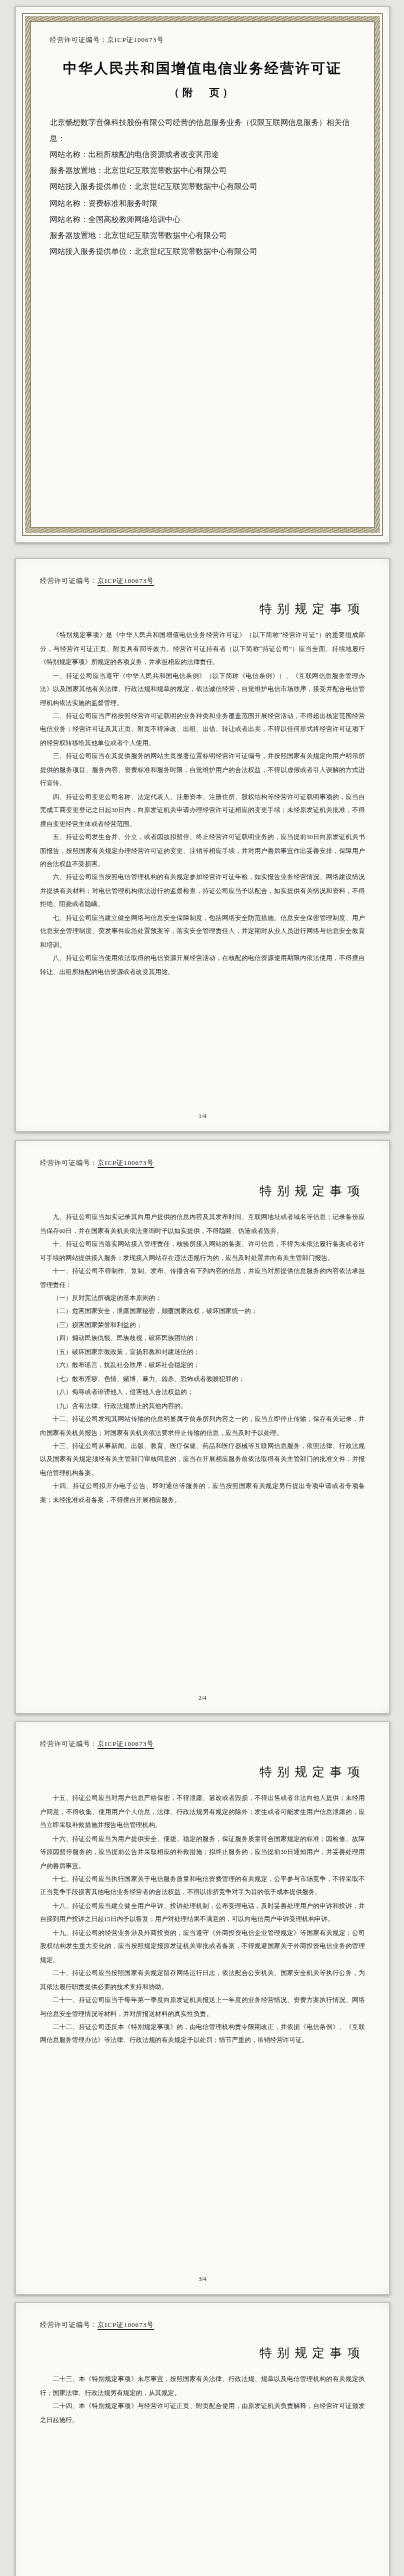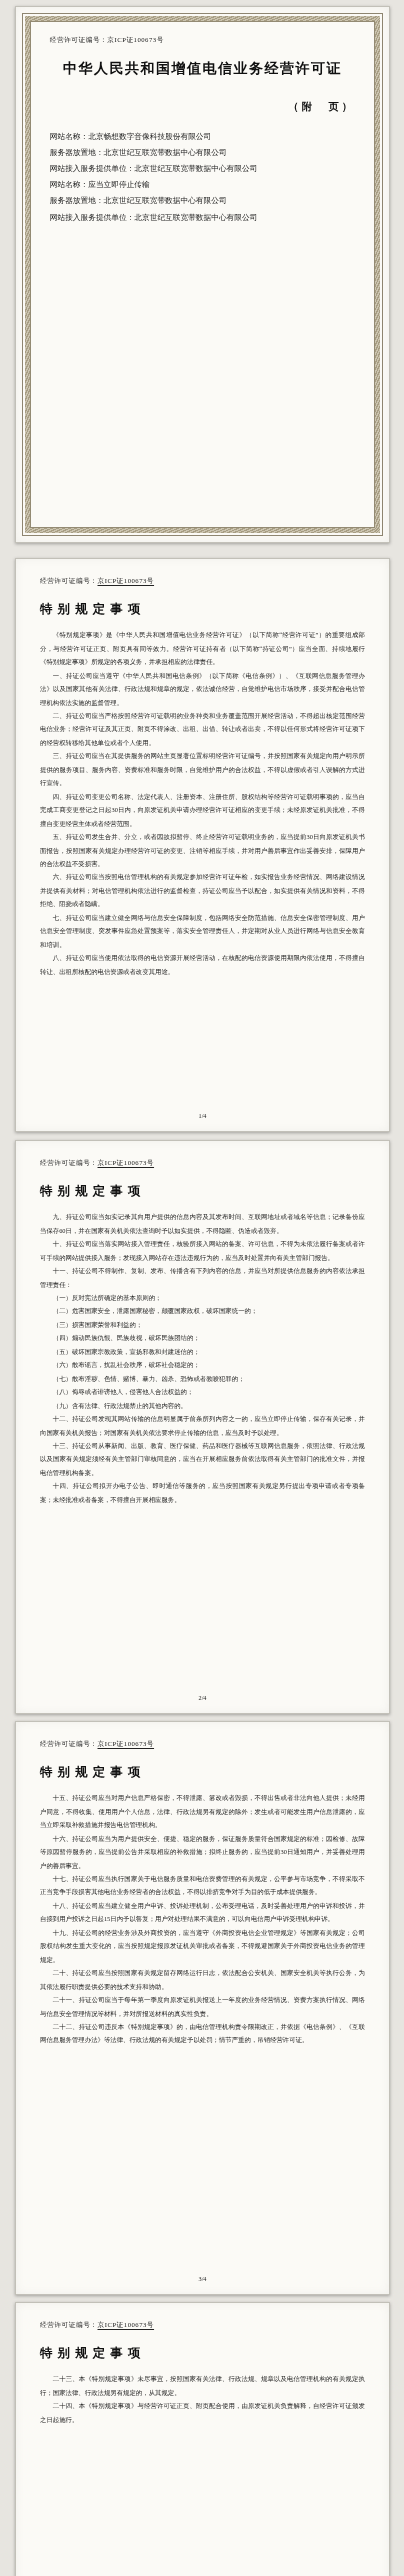--- a/index.html
+++ b/index.html
@@ -18,65 +18,67 @@
   .cert-page{top:6.2px;height:537px;padding:6.2px;}
   .cert-frame{height:100%;border:1px solid #8e8570;padding:2.1px;box-sizing:border-box;}
   .cert-pattern{
     height:100%;box-sizing:border-box;
     border:5.7px solid transparent;
     border-image:repeating-linear-gradient(135deg,#cbc4b0 0 2.1px,#a79d83 2.1px 4.1px) 11;
   }
   .cert-inner{height:100%;border:0.5px solid #938a73;padding:13.4px 18.5px;box-sizing:border-box;}
   .cert-header{font-size:6.7px;color:#232323;letter-spacing:0.5px;}
   .cert-title{margin:15.5px 0 0;text-align:center;font-size:14px;font-weight:bold;letter-spacing:1.5px;color:#101010;}
-  .cert-subtitle{margin-top:22px;text-align:right;font-size:10.3px;font-weight:bold;letter-spacing:3.1px;color:#101010;}
+  .cert-subtitle{margin-top:8px;text-align:center;font-size:10.3px;font-weight:bold;letter-spacing:3.1px;color:#101010;}
   .cert-body{margin-top:14.4px;font-size:7.7px;line-height:2.1;color:#1b1b1b;}
   .cert-body p{margin:0;}
   
   .prov-page{padding:17.5px 24px;}
   .pp1{top:558px;height:574px;}
   .pp2{top:1140px;height:574px;}
   .pp3{top:1721px;height:574px;}
   .pp4{top:2302px;height:565px;}
   .prov-header{font-size:6.7px;color:#222;letter-spacing:0.5px;}
   .prov-header .lic-no{text-decoration:underline;text-underline-offset:1.5px;}
-  .prov-title{margin:15.5px 0 10.3px;text-align:left;font-size:12.4px;font-weight:bold;letter-spacing:5.2px;color:#111;}
+  .prov-title{margin:15.5px 0 10.3px;text-align:right;font-size:12.4px;font-weight:normal;letter-spacing:5.2px;color:#111;}
   .prov-body{font-size:6.4px;line-height:2.1;text-align:justify;color:#1b1b1b;}
   .prov-body p{margin:0;text-indent:2em;}
   .page-no{position:absolute;bottom:12.4px;left:0;width:100%;text-align:center;font-size:6.2px;color:#222;}
 </style>
 </head>
 <body>
 
 <div class="canvas">
 
   <section class="doc-page cert-page">
     <div class="cert-frame">
       <div class="cert-pattern">
         <div class="cert-inner">
           <div class="cert-header">
             <span>经营许可证编号：</span><span class="lic-no">京ICP证100673号</span>
           </div>
           <h1 class="cert-title">中华人民共和国增值电信业务经营许可证</h1>
           <div class="cert-subtitle">（附　页）</div>
           <div class="cert-body">
+            <p class="cert-intro">北京畅想数字音像科技股份有限公司经营的信息服务业务（仅限互联网信息服务）相关信息：</p>
             <div>
 
-                <p class="field-row"><span class="lbl">网站名称：</span><span>北京畅想数字音像科技股份有限公司</span></p>
+                <p class="field-row"><span class="lbl">网站名称：</span><span>出租所核配的电信资源或者改变其用途</span></p>
 
 
                 <p class="field-row"><span class="lbl">服务器放置地：</span><span>北京世纪互联宽带数据中心有限公司</span></p>
 
                 <p class="field-row"><span class="lbl">网站接入服务提供单位：</span><span>北京世纪互联宽带数据中心有限公司</span></p>
 
-                <p class="field-row"><span class="lbl">网站名称：</span><span>应当立即停止传输</span></p>
+                <p class="field-row"><span class="lbl">网站名称：</span><span>资费标准和服务时限</span></p>
 
 
 
 
+                <p class="field-row"><span class="lbl">网站名称：</span><span>全国高校教师网络培训中心</span></p>
 
 
                 <p class="field-row"><span class="lbl">服务器放置地：</span><span>北京世纪互联宽带数据中心有限公司</span></p>
 
                 <p class="field-row"><span class="lbl">网站接入服务提供单位：</span><span>北京世纪互联宽带数据中心有限公司</span></p>
               </div>
           </div>
         </div>
       </div>
     </div>

